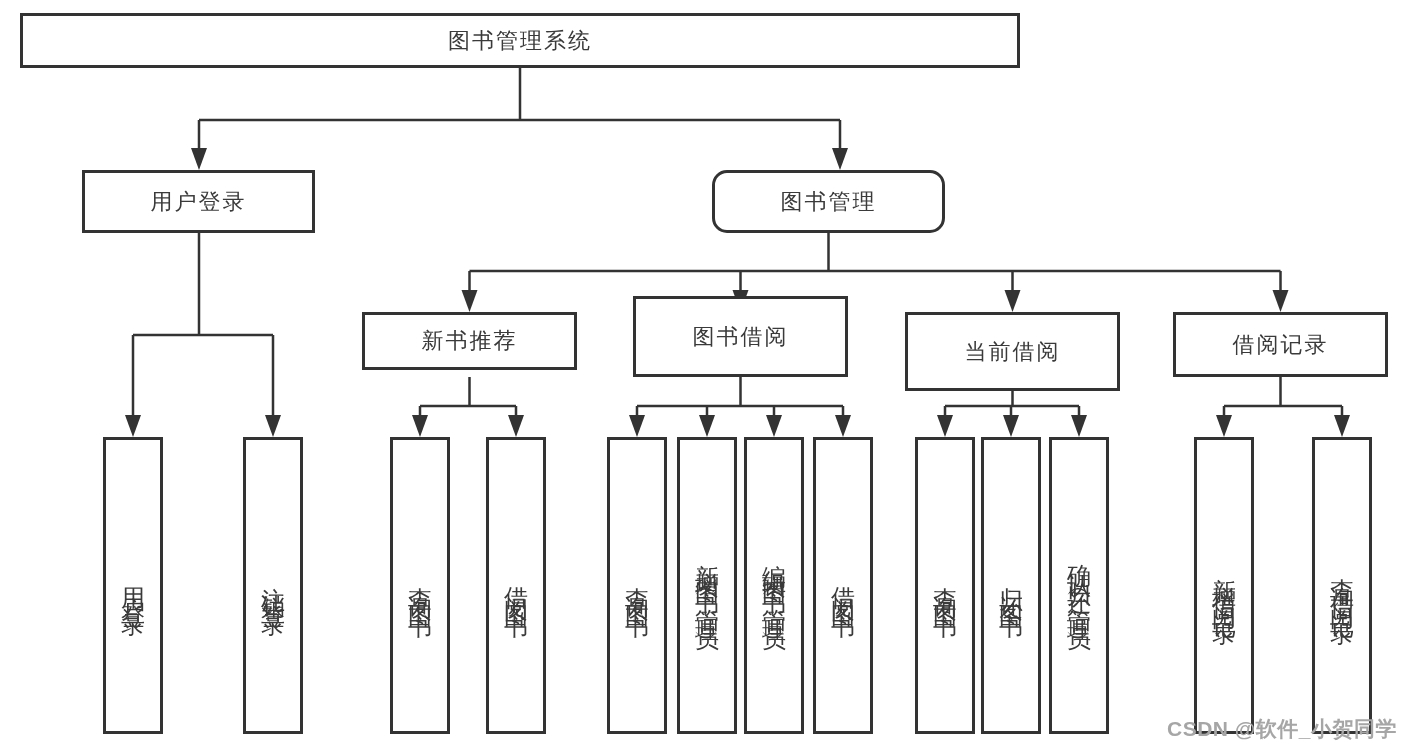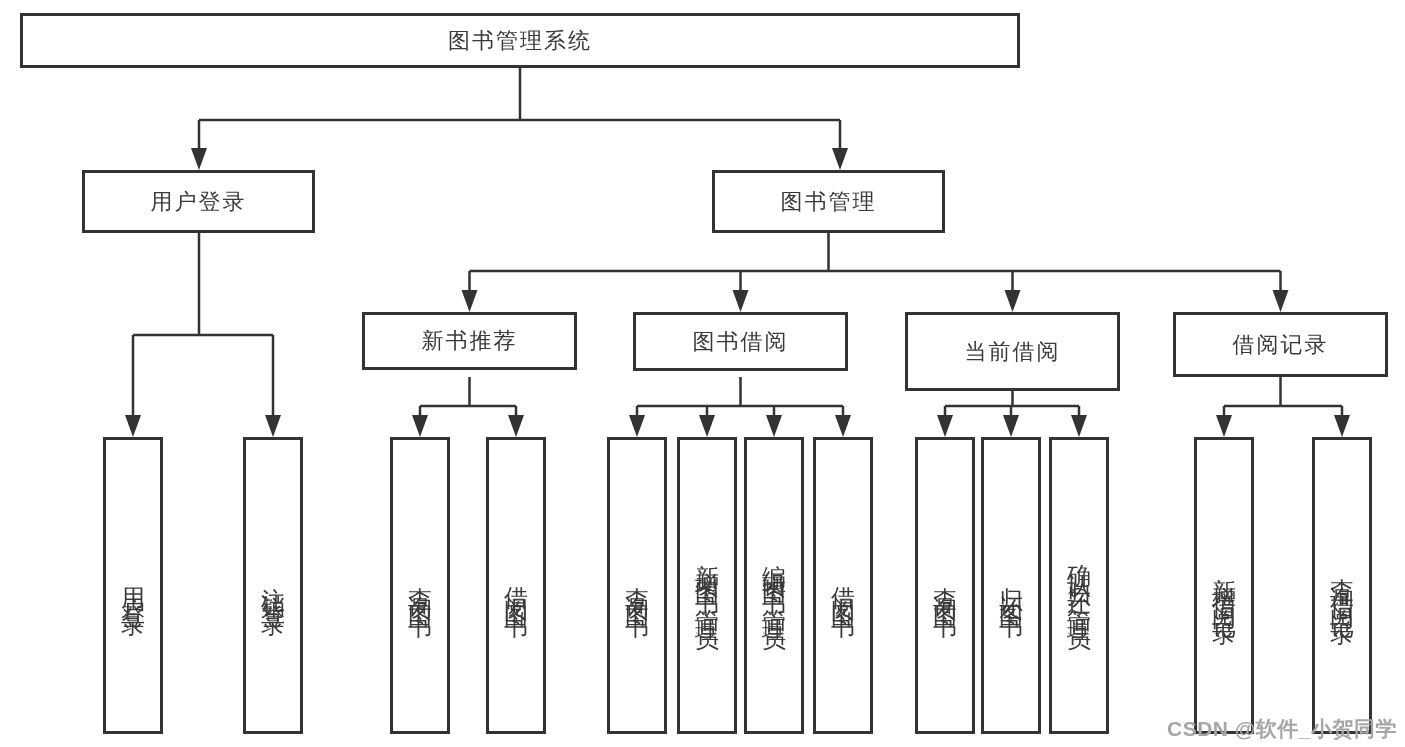--- a/index.html
+++ b/index.html
@@ -102,24 +102,24 @@
     <g>
       <path d="M1280.5 377 V406 M1224 406 H1342 M1224 406 V419 M1342 406 V419"></path>
       <polygon points="1216,415 1232,415 1224,437"></polygon>
       <polygon points="1334,415 1350,415 1342,437"></polygon>
     </g>
   </svg>
 
   <div class="node h-node" style="left:20px; top:13px; width:1000px; height:55px;">图书管理系统</div>
 
   <div class="node h-node" style="left:82px; top:170px; width:233px; height:63px;">用户登录</div>
-  <div class="node h-node" style="left:712px; top:170px; width:233px; height:63px;">图书管理</div>
+  <div class="node h-node" style="left:712px; top:170px; width:233px; height:63px;border-radius:15px;">图书管理</div>
 
   <div class="node h-node" style="left:362px; top:312px; width:215px; height:58px;">新书推荐</div>
-  <div class="node h-node" style="left:633px; top:312px; width:215px; height:59px;">图书借阅</div>
+  <div class="node h-node" style="left:633px; top:296px; width:215px; height:81px;">图书借阅</div>
   <div class="node h-node" style="left:905px; top:312px; width:215px; height:79px;">当前借阅</div>
   <div class="node h-node" style="left:1173px; top:312px; width:215px; height:65px;">借阅记录</div>
 
   <div class="node v-node" style="left:103px; top:437px; width:60px; height:297px;">
     <span class="vtext">用户登录</span>
   </div>
   <div class="node v-node" style="left:243px; top:437px; width:60px; height:297px;">
     <span class="vtext">注销登录</span>
   </div>
 

